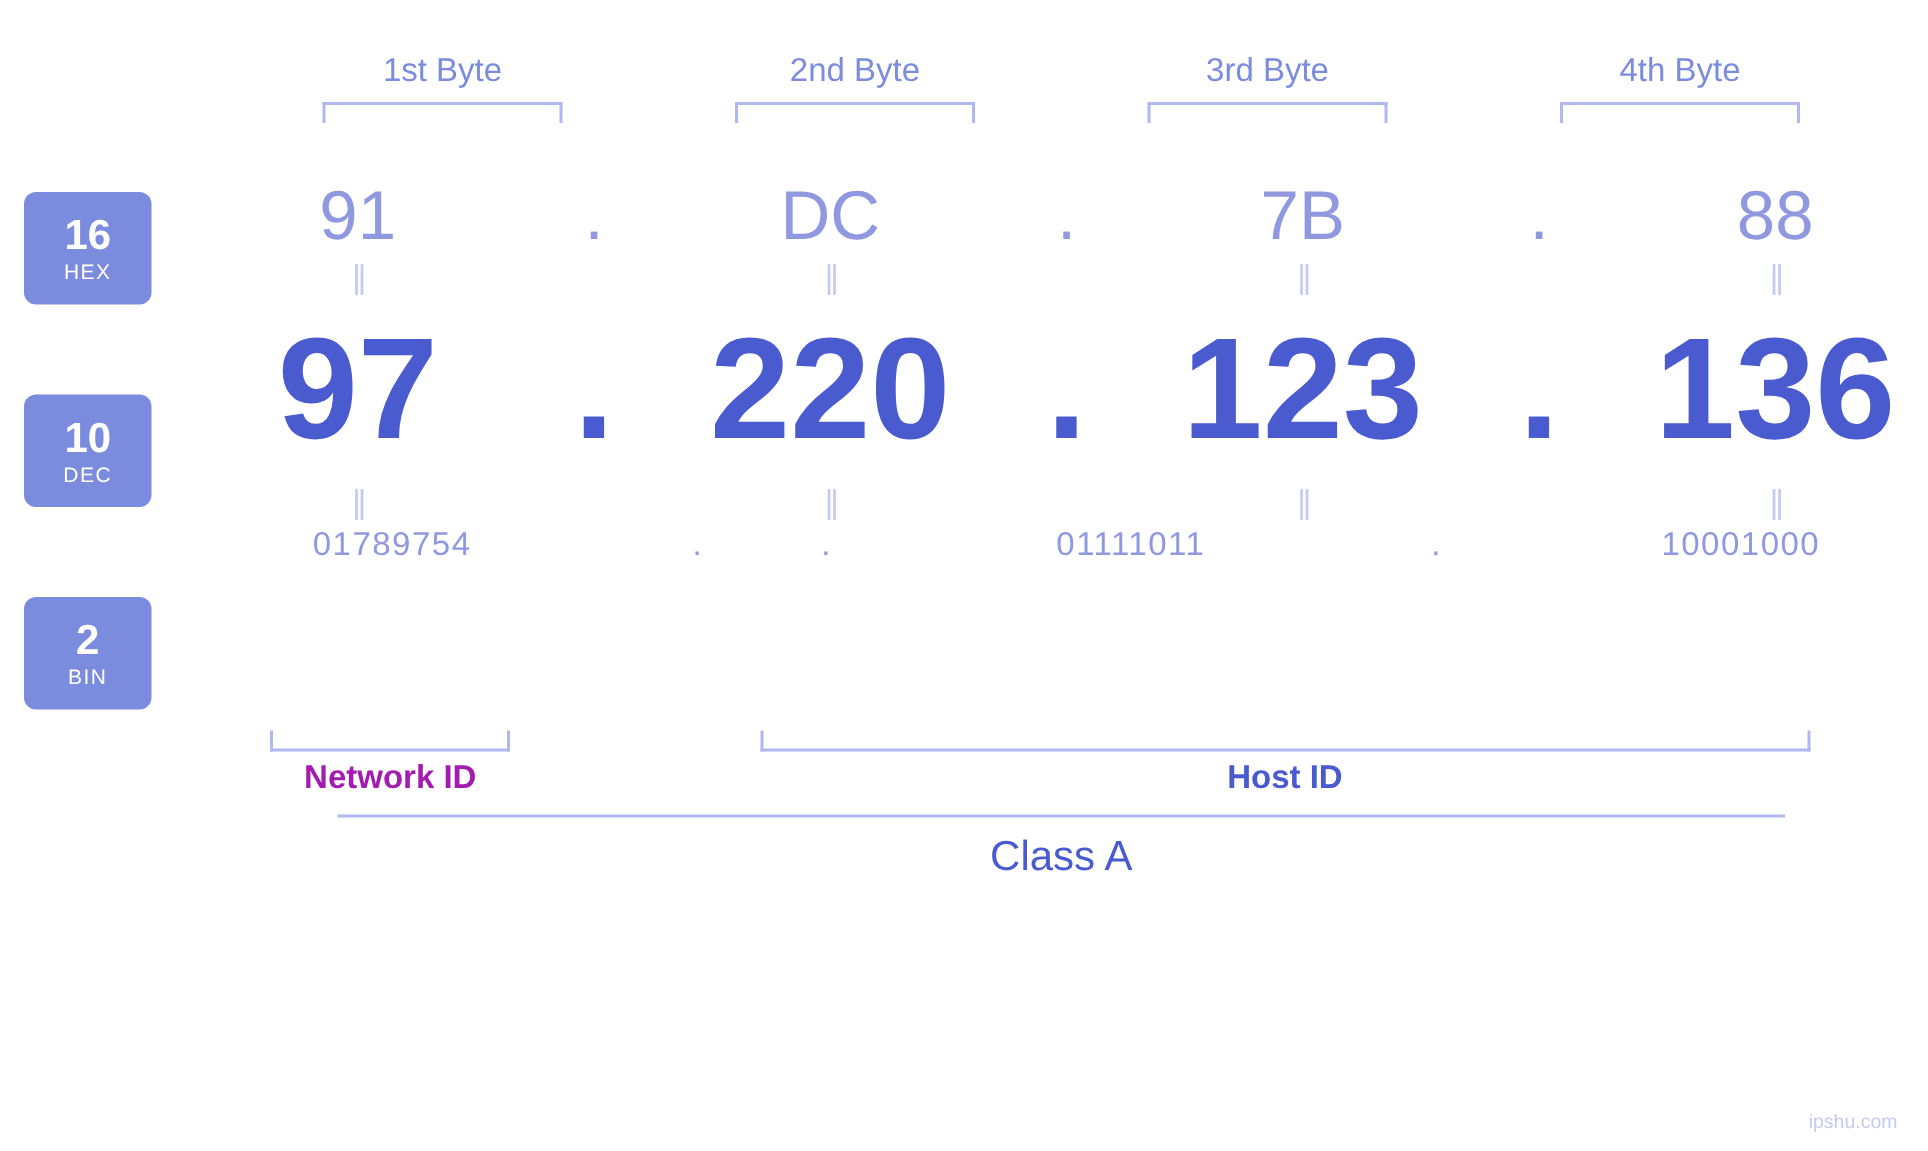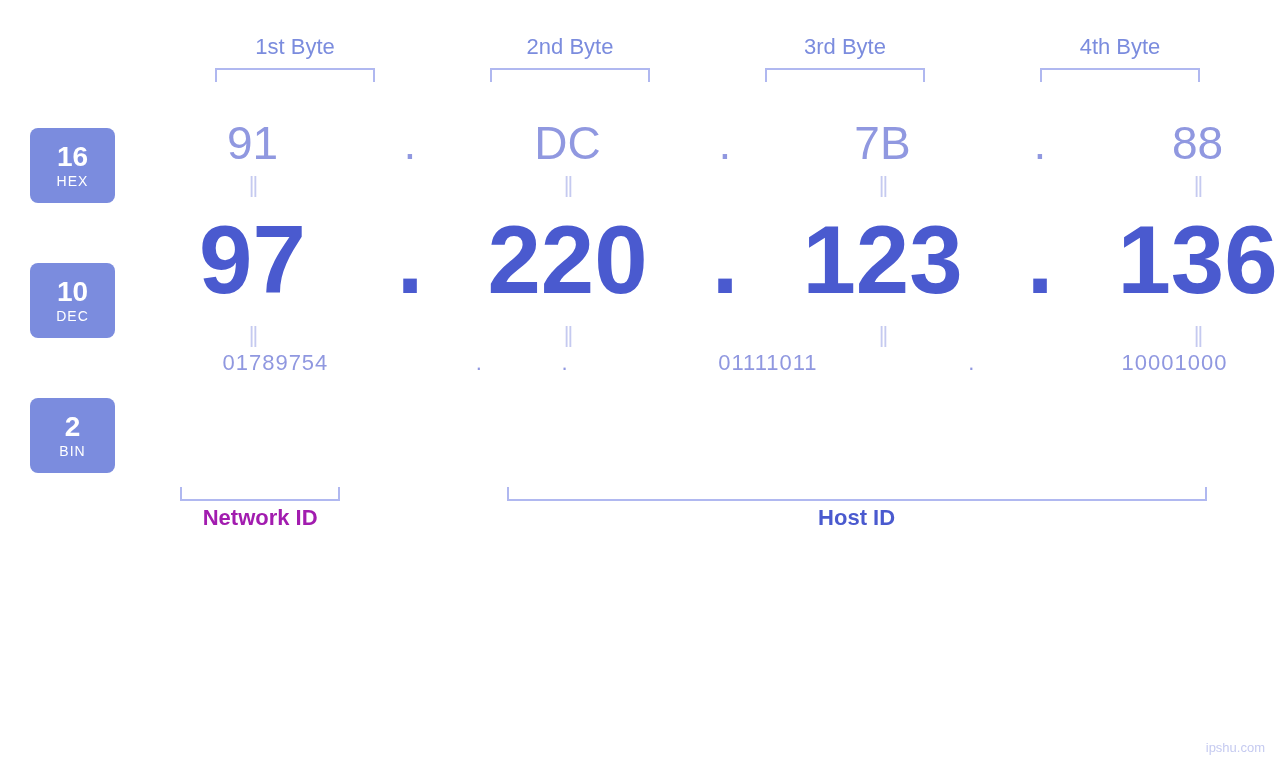--- a/index.html
+++ b/index.html
@@ -60,21 +60,21 @@
       border-left: 2px solid #b0b8f0;
       border-right: 2px solid #b0b8f0;
       width: 160px;
       height: 14px;
     }
 
     
     .main-content {
       display: flex;
       width: 100%;
-      padding-left: 30px;
+      padding-left: 16px;
       margin-top: 10px;
       align-items: stretch;
     }
 
     
     .labels-col {
       width: 130px;
       display: flex;
       flex-direction: column;
       justify-content: space-around;
@@ -465,16 +465,22 @@
       <div class="bottom-bracket-line-host"></div>
     </div>
   </div>
 
   <div class="bottom-labels-row">
     <div class="bottom-label-network">Network ID</div>
     <div class="bottom-dot-spacer"></div>
     <div class="bottom-label-host">Host ID</div>
   </div>
 
+  <div class="class-row">
+    <div class="class-line-container">
+      <div class="class-line"></div>
+    </div>
+    <div class="class-label">Class A</div>
+  </div>
 
   <div class="watermark">ipshu.com</div>
 
 </div>
 
 </body></html>

